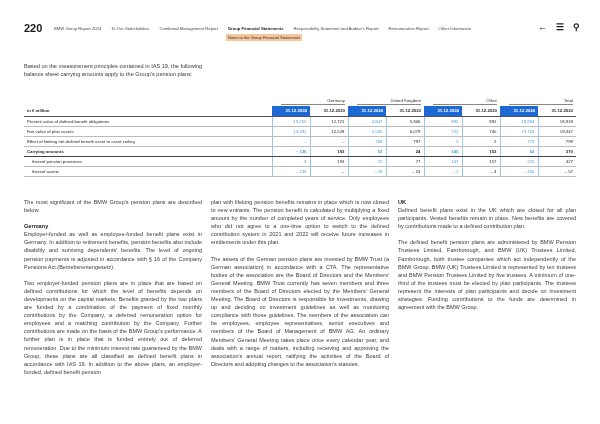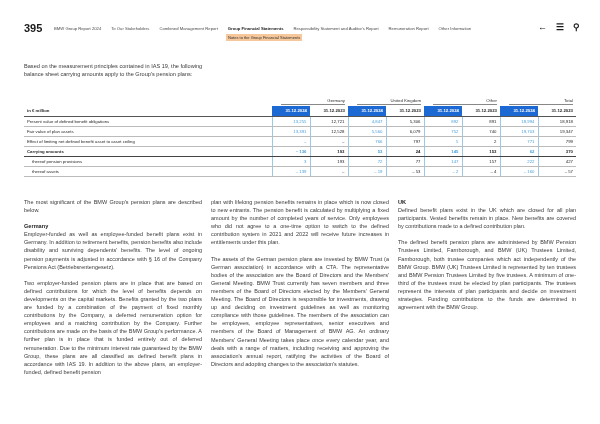--- a/index.html
+++ b/index.html
@@ -34,21 +34,21 @@
   .col p { margin-bottom:8px; }
   .col h4 { font-size:5.6px; font-weight:bold; color:#1a1a1a; margin-bottom:0; }
   .c1 { left:24px; }
   .c2 { left:211px; }
   .c3 { left:398px; }
 </style>
 </head>
 <body>
 
 <div class="topbar">
-  <div class="page-num">395</div>
+  <div class="page-num">220</div>
   <div class="nav">
     <span>BMW Group Report 2024</span>
     <span>To Our Stakeholders</span>
     <span>Combined Management Report</span>
     <span class="active">Group Financial Statements</span>
     <span>Responsibility Statement and Auditor's Report</span>
     <span>Remuneration Report</span>
     <span>Other Information</span>
   </div>
   <div class="subnav">Notes to the Group Financial Statements</div>

